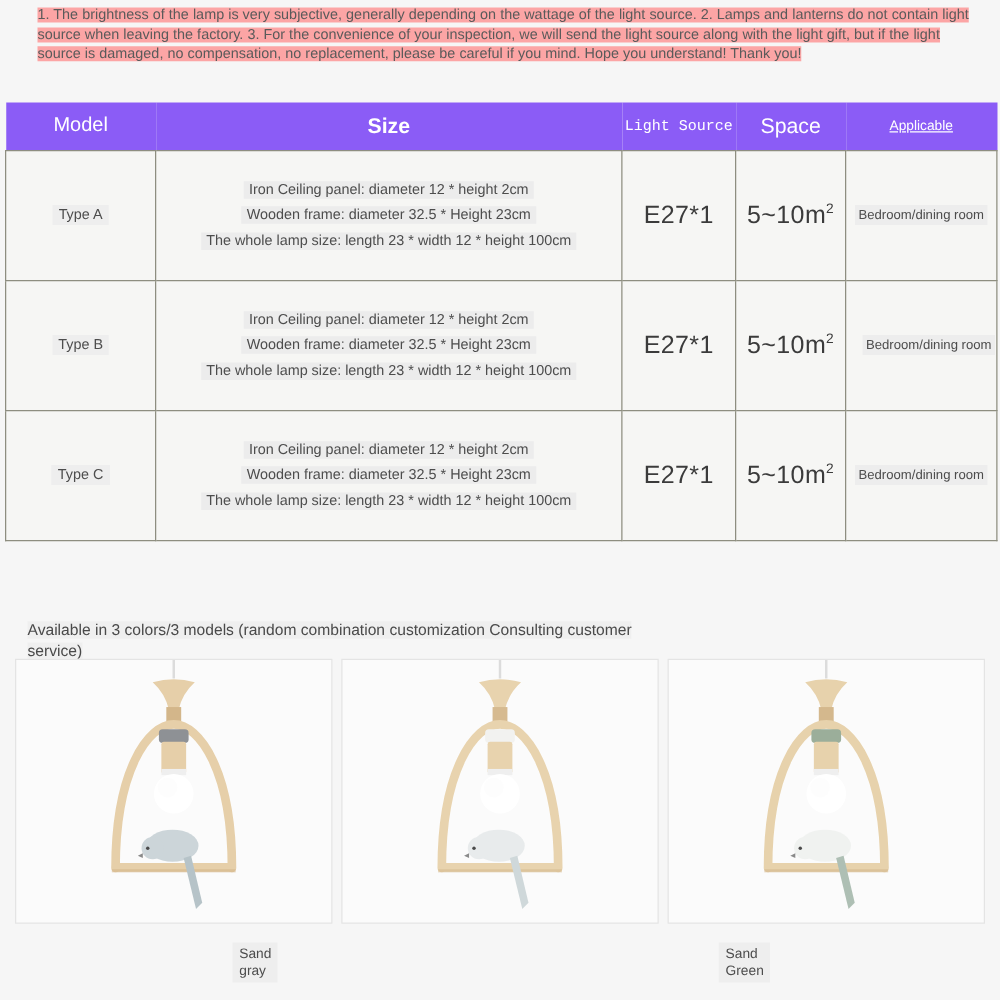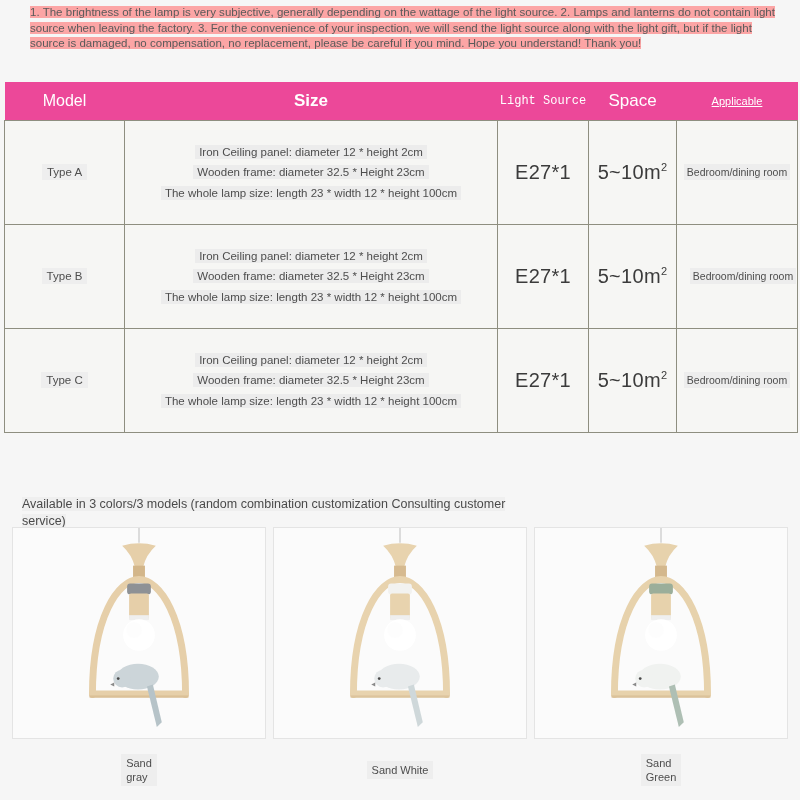--- a/index.html
+++ b/index.html
@@ -25,21 +25,21 @@
 
   
   .spec-table {
     position:absolute;
     left:4px; top:82px;
     width:793px;
     border-collapse:collapse;
     table-layout:fixed;
   }
   .spec-table th {
-    background:#ec4899;
+    background:#8b5cf6;
     color:#ffffff;
     font-weight:normal;
     height:38px;
     vertical-align:middle;
     border:none;
   }
   .th-model   { font-size:16px; }
   .th-size    { font-size:17px; }
   .th-light   { font-size:12px;font-family:Liberation Mono, monospace; }
   .th-space   { font-size:17px; }
@@ -277,20 +277,17 @@
     <path d="M133 160 L143 201 L148 196 L139 158 Z" fill="#aebfb4"></path>
   </svg>
     </div>
   </div>
 
 <div class="labels">
     <div class="label-cell">
       <span>Sand
 gray</span>
     </div>
-    <div class="label-cell mid">
-      <span>Sand White</span>
-    </div>
     <div class="label-cell">
       <span>Sand
 Green</span>
     </div>
   </div>
 
 </body></html>

